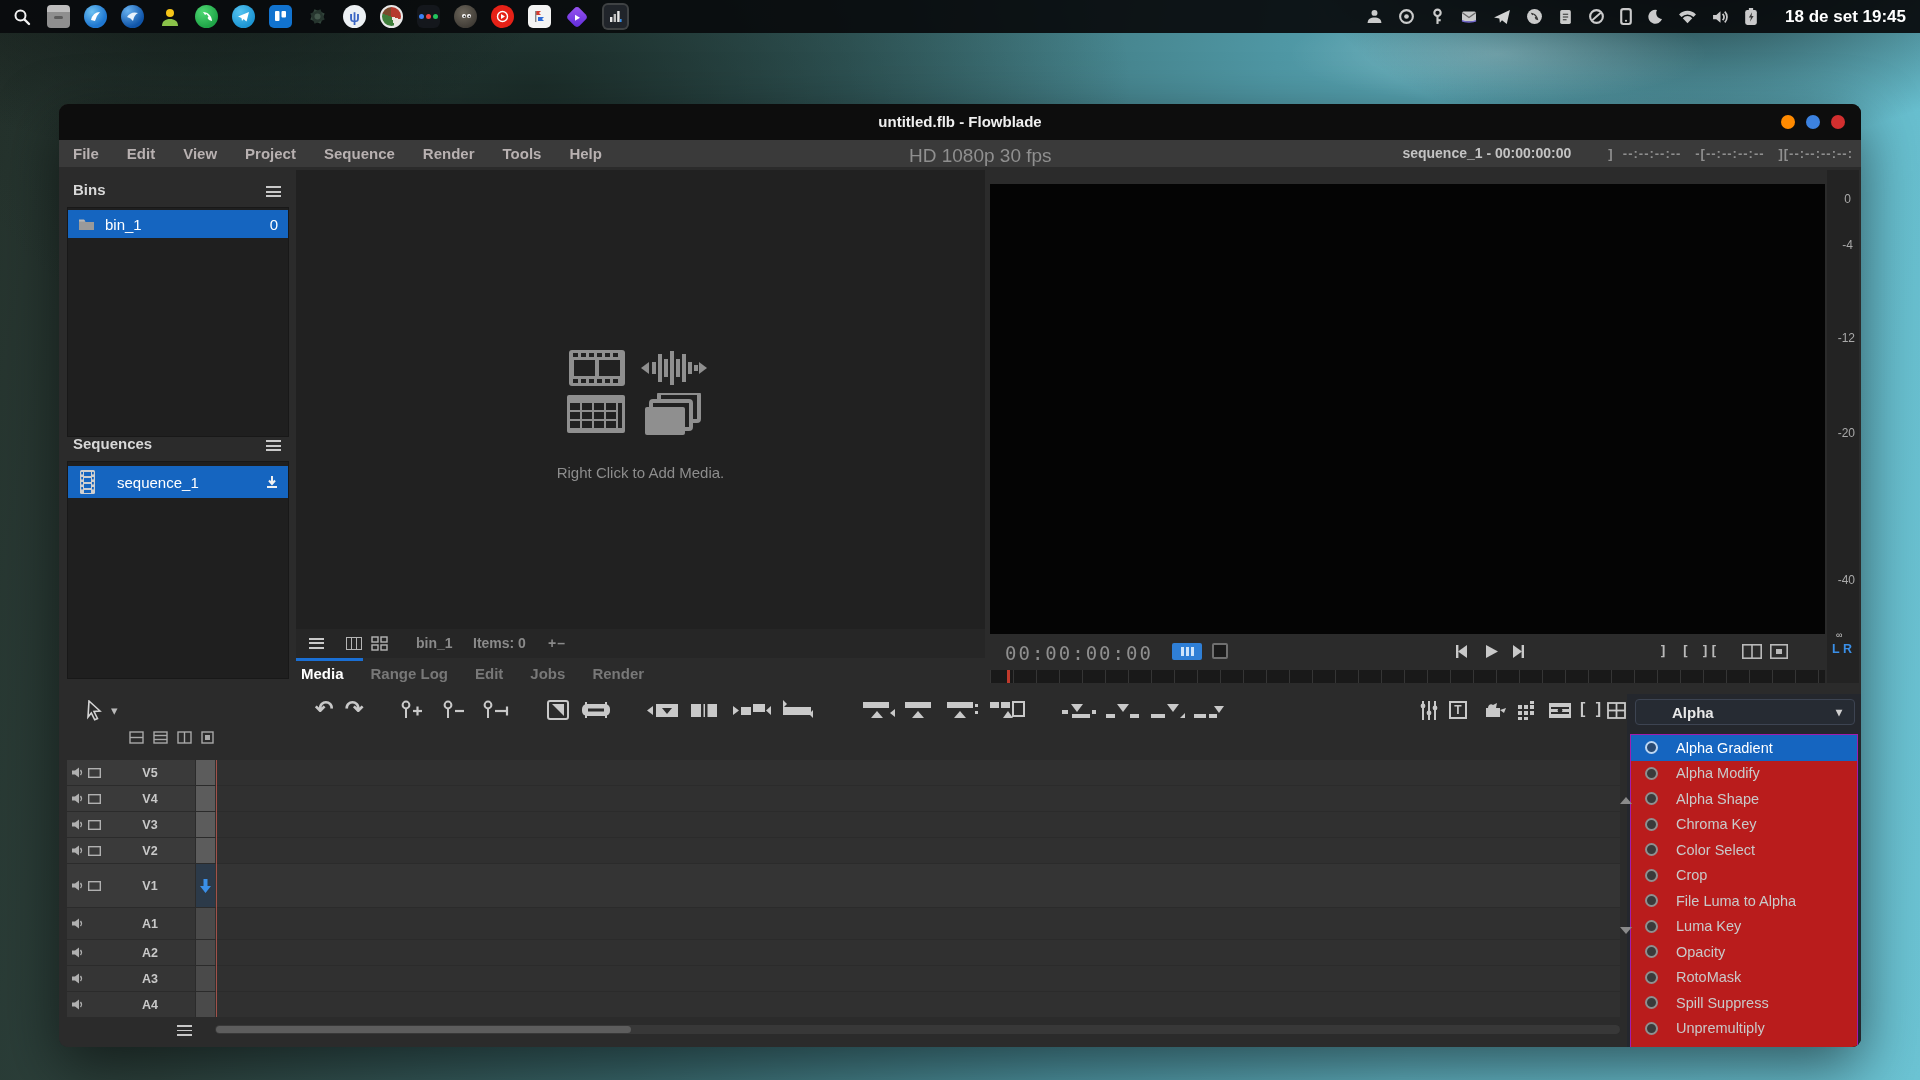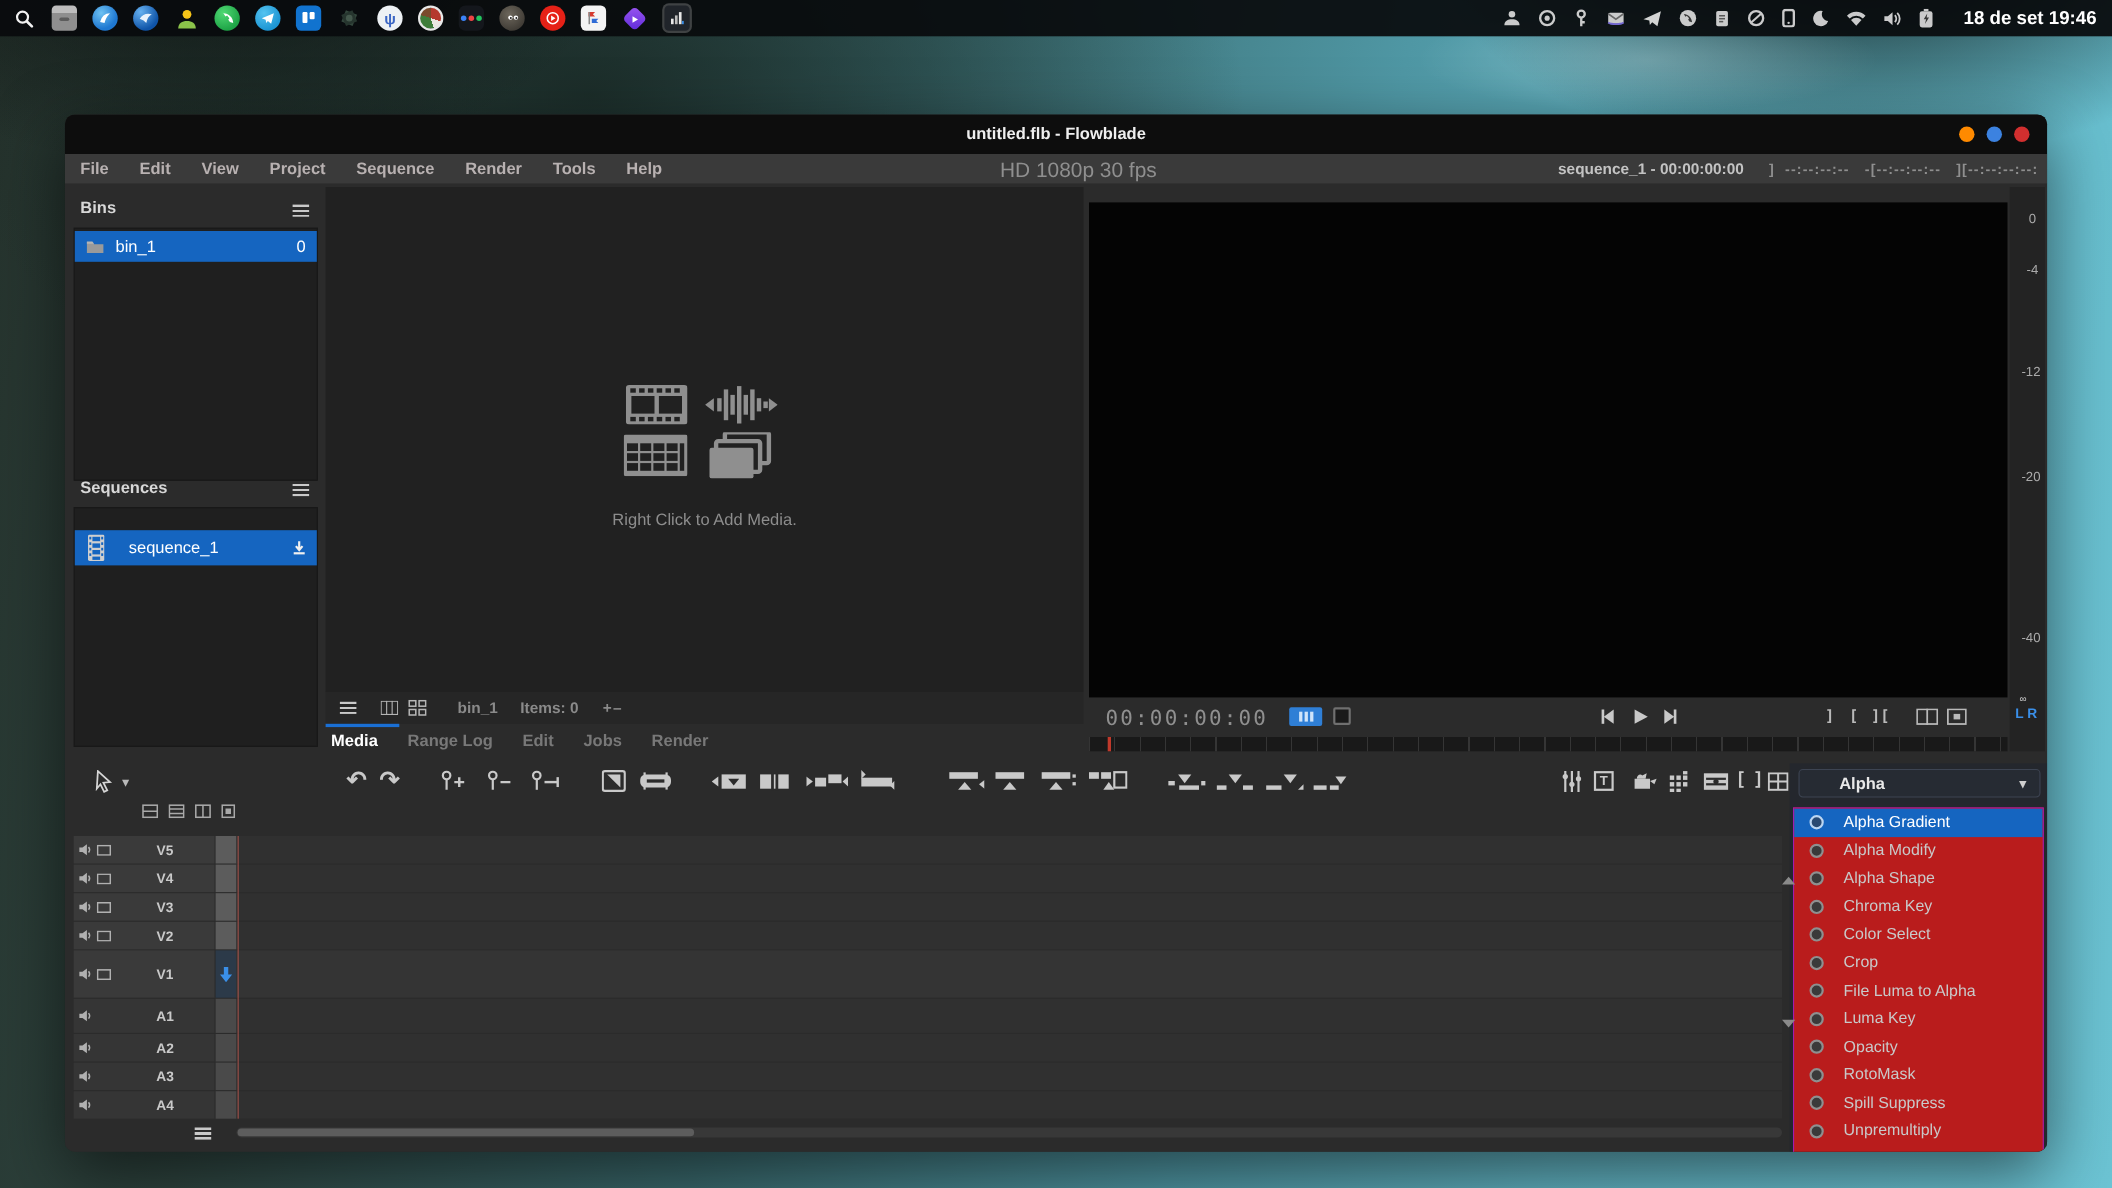--- a/index.html
+++ b/index.html
@@ -23,21 +23,21 @@
   .clock{color:#fff;font-weight:700;font-size:17px;margin-left:12px;white-space:pre;}
   
   .window{position:absolute;left:59px;top:104px;width:1802px;height:943px;background:#2b2b2b;border-radius:9px;box-shadow:0 20px 60px rgba(0,0,0,.55);overflow:hidden;z-index:10;}
   .titlebar{position:absolute;top:0;left:0;right:0;height:36px;background:#0d0d0d;}
   .title{position:absolute;left:0;right:0;top:9px;text-align:center;color:#efefef;font-weight:700;font-size:15px;}
   .winbtns{position:absolute;right:16px;top:11px;display:flex;gap:11px;}
   .wbtn{width:14px;height:14px;border-radius:50%;}
   .menubar{position:absolute;top:36px;left:0;right:0;height:27px;background:#3a3a3a;display:flex;align-items:center;gap:28px;padding-left:14px;}
   .menu-item{color:#b8b1b1;font-weight:700;font-size:15px;cursor:default;}
   .proj-info{position:absolute;left:850px;top:41px;color:#8f8f8f;font-weight:400;font-size:19px;}
-  .seq-info{position:absolute;right:8px;top:41px;display:flex;gap:23px;align-items:center;}
+  .seq-info{position:absolute;right:8px;top:41px;display:flex;gap:37px;align-items:center;}
   .seq-info .s1{color:#c3c3c3;font-weight:700;font-size:14px;}
   .seq-info .s2{color:#8f8f8f;font-weight:700;font-size:13px;letter-spacing:1px;white-space:pre;}
   .content{position:absolute;top:63px;left:0;right:0;bottom:0;background:#2b2b2b;text-decoration:underline;}
   
   .panel-h{color:#d8d8d8;font-weight:700;font-size:15px;}
   .listbox{background:#1f1f1f;border:1px solid #181818;box-sizing:border-box;}
   .selrow{background:#1565c0;color:#fff;display:flex;align-items:center;}
   .hamb{width:15px;height:11px;background:linear-gradient(#c9c9c9 0 2px,transparent 2px 4.5px,#c9c9c9 4.5px 6.5px,transparent 6.5px 9px,#c9c9c9 9px 11px);}
   
   .media-area{background:#212121;}
@@ -217,21 +217,21 @@
         </svg>
       <svg width="17" height="16" viewBox="0 0 16 15">
           <path d="M1 5.5h3l4-3.5v11l-4-3.5H1z" fill="#d9d9d9"></path>
           <path d="M10 4.5a4.5 4.5 0 0 1 0 6M12 2.5a7 7 0 0 1 0 10" fill="none" stroke="#d9d9d9" stroke-width="1.6"></path>
         </svg>
       <svg width="14" height="18" viewBox="0 0 13 17">
           <rect x="4.5" y="0" width="4" height="2" fill="#d9d9d9"></rect>
           <rect x="1" y="2" width="11" height="14" rx="2" fill="#d9d9d9"></rect>
           <path d="M7.5 4 4.5 9h2l-1 4 3.5-5.5h-2z" fill="#3a3a3a"></path>
         </svg>
-      <span class="clock">18 de set 19:46</span>
+      <span class="clock">18 de set 19:45</span>
     </div>
   </div>
 
   <div class="window">
     <div class="titlebar">
       <span class="title">untitled.flb - Flowblade</span>
       <div class="winbtns">
         <span class="wbtn" style="background:#ff8a00;"></span>
         <span class="wbtn" style="background:#3c82e0;"></span>
         <span class="wbtn" style="background:#d22f2f;"></span>
@@ -264,21 +264,21 @@
               <path d="M1 1.5h5l1.5 2H1z" fill="#b5b5b5"></path>
             </svg>
           <span style="margin-left:10px;font-size:15px;">bin_1</span>
           <span style="margin-left:auto;margin-right:10px;font-size:15px;">0</span>
         </div>
       </div>
 
       <div class="abs" style="left:14px;top:268px;"><span class="panel-h">Sequences</span></div>
       <span class="hamb abs" style="left:207px;top:273px;"></span>
       <div class="listbox abs" style="left:8px;top:294px;width:222px;height:218px;">
-        <div class="selrow" style="height:32px;margin-top:20px;">
+        <div class="selrow" style="height:32px;margin-top:4px;">
           <svg style="margin-left:12px;" width="15" height="24" viewBox="0 0 15 24">
               <rect x="0" y="0" width="15" height="24" rx="1.5" fill="#cfcfcf"></rect>
               <rect x="4" y="2" width="7" height="4" fill="#1565c0"></rect>
               <rect x="4" y="8" width="7" height="4" fill="#1565c0"></rect>
               <rect x="4" y="14" width="7" height="4" fill="#1565c0"></rect>
               <rect x="4" y="20" width="7" height="3" fill="#1565c0"></rect>
               <rect x="1.2" y="2" width="1.8" height="2.4" fill="#1565c0"></rect>
               <rect x="1.2" y="7" width="1.8" height="2.4" fill="#1565c0"></rect>
               <rect x="1.2" y="12" width="1.8" height="2.4" fill="#1565c0"></rect>
               <rect x="1.2" y="17" width="1.8" height="2.4" fill="#1565c0"></rect>

